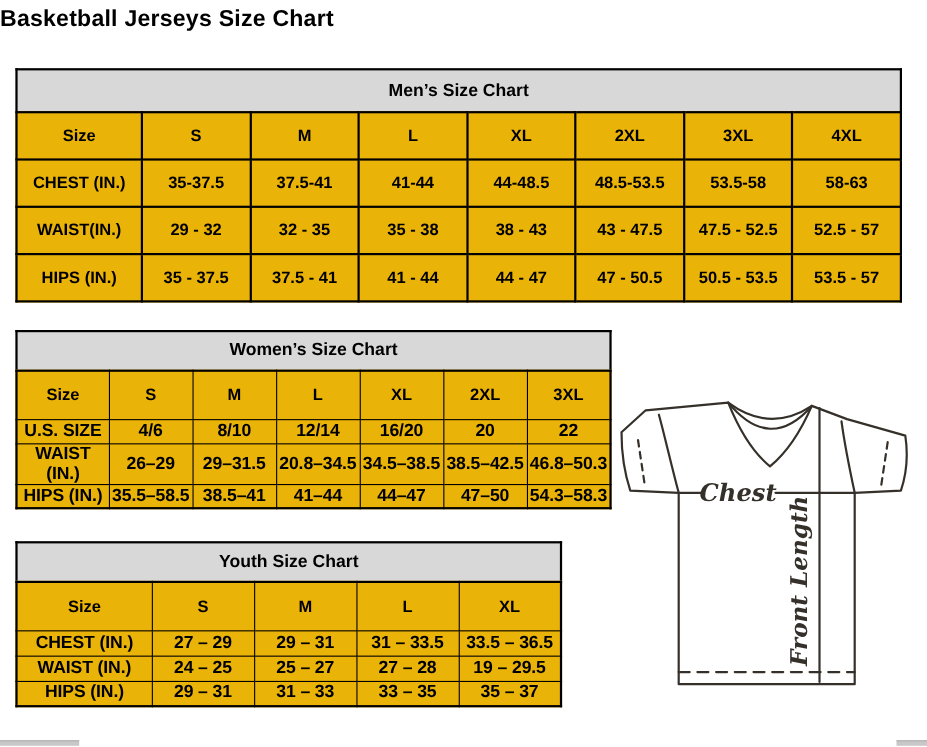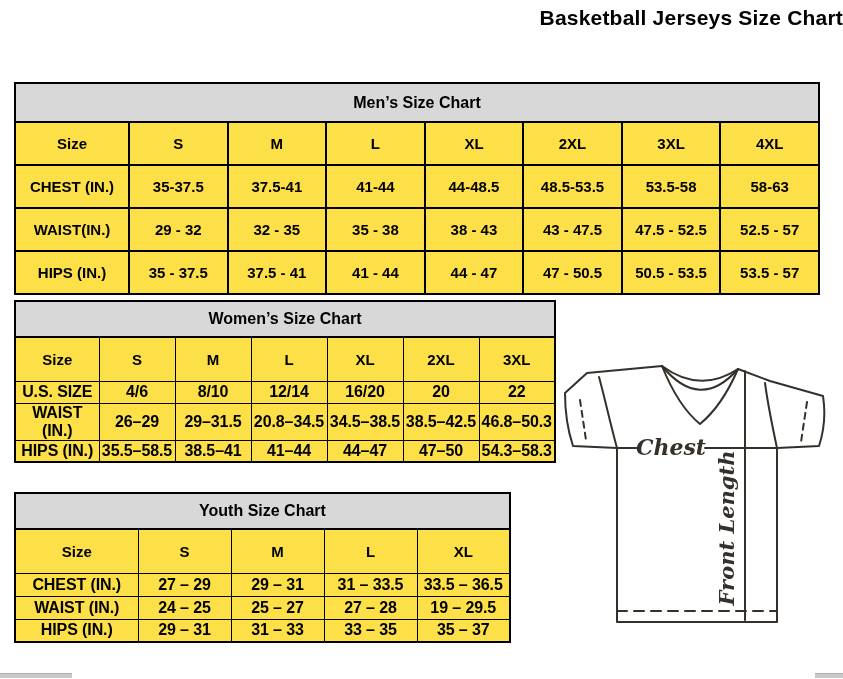--- a/index.html
+++ b/index.html
@@ -3,44 +3,44 @@
 <meta charset="utf-8">
 <style>
   html,body{margin:0;padding:0;}
   body{
     width:843px;height:679px;position:relative;overflow:hidden;
     background:#ffffff;color:#000;
     font-family:"Liberation Sans", sans-serif;
   }
   .page-title{
     position:absolute;left:0;top:6px;width:843px;
-    text-align:right;font-size:21px;font-weight:bold;letter-spacing:0.2px;
+    text-align:left;font-size:21px;font-weight:bold;letter-spacing:0.2px;
   }
   .chart{position:absolute;}
   .band{
     background:#d8d8d8;border:2px solid #000;border-bottom:0;
     font-weight:bold;text-align:center;font-size:16px;
     display:flex;align-items:center;justify-content:center;
   }
   table.size-table{
     border-collapse:collapse;table-layout:fixed;width:100%;
-    text-align:center;font-weight:bold;color:#000;background:#fde047;
+    text-align:center;font-weight:bold;color:#000;background:#eab308;
   }
   
   .mens-table th,.mens-table td{border:2px solid #000;padding:0;font-size:15px;}
   .mens-table tr{height:43px;}
   
   .sm-table{border:2px solid #000;}
   .sm-table th,.sm-table td{border:1.5px solid #000;padding:0;}
   .sm-table thead tr{height:44px;}
   .sm-table thead th{font-size:15px;}
   .sm-table tbody tr{height:22px;}
   .sm-table tbody td{font-size:16px;letter-spacing:-0.1px;}
   .youth-table tbody tr{height:23px;}
-  .mens{left:14px;top:62px;width:806px;margin-top:20px;}
+  .mens{left:14px;top:62px;width:806px;}
   .mens .band{height:37px;}
   .womens{left:14px;top:300px;width:542px;}
   .womens .band{height:34px;}
   .youth{left:14px;top:492px;width:497px;border-radius:13px;}
   .youth .band{height:34px;}
   .jersey-wrap{position:absolute;left:558px;top:360px;width:270px;height:268px;}
   .frag{position:absolute;height:4px;background:#c8c8c8;border-top:1px solid #aeaeae;}
   .frag-left{left:0;top:673px;width:72px;}
   .frag-right{left:815px;top:673px;width:28px;}
 </style>

